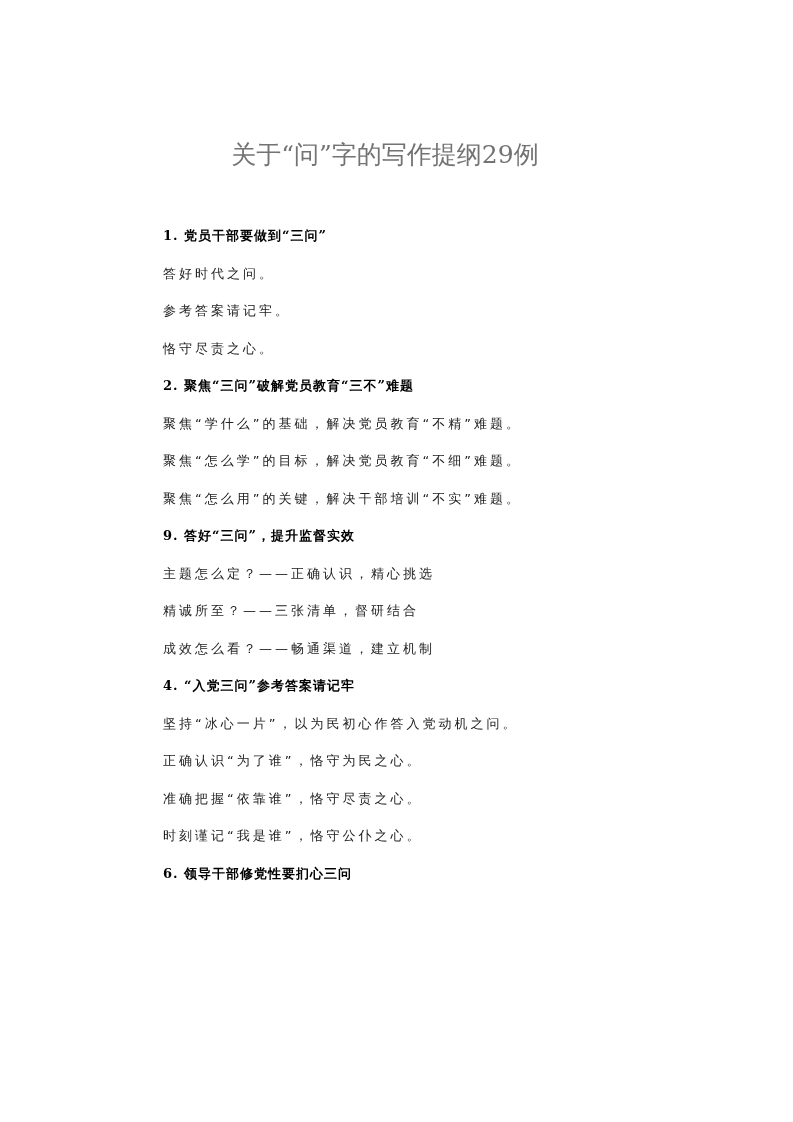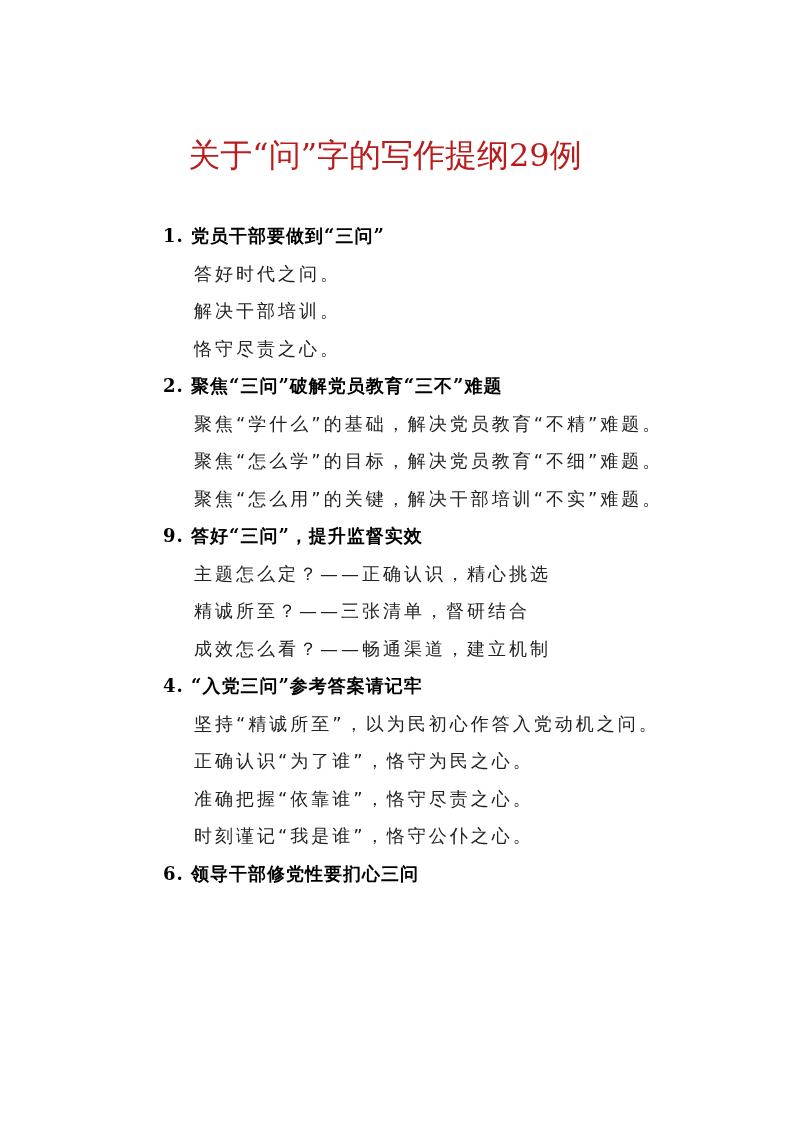--- a/index.html
+++ b/index.html
@@ -21,76 +21,75 @@
       height: 1122px;
       background: #ffffff;
     }
     .title {
       position: absolute;
       top: 133px;
       left: 0;
       width: 770px;
       text-align: center;
       font-family: "DejaVu Serif", "Liberation Serif", serif;
-      font-size: 32px;
+      font-size: 25px;
       line-height: 44px;
-      color: #b91c1c;
+      color: #737373;
       letter-spacing: 0px;
     }
     .content {
       position: absolute;
       left: 163px;
       top: 217px;
       width: 560px;
     }
     .line {
       height: 37.5px;
       line-height: 37.5px;
       white-space: nowrap;
-      font-size: 18px;
+      font-size: 13px;
     }
     .heading {
       font-family: "DejaVu Serif", "Liberation Serif", serif;
       font-weight: bold;
       color: #000;
       letter-spacing: 1px;
     }
     .body-line {
       font-family: "DejaVu Sans", "Liberation Sans", sans-serif;
       font-weight: normal;
       color: #222;
       letter-spacing: 3px;
-      margin-left: 31px;
     }
   </style>
 </head>
 <body>
 
 <div class="page">
   <div class="title">关于“问”字的写作提纲29例</div>
 
   <div class="content">
 
     <div class="line heading">1. 党员干部要做到“三问”</div>
     <div class="line body-line">答好时代之问。</div>
-    <div class="line body-line">解决干部培训。</div>
+    <div class="line body-line">参考答案请记牢。</div>
     <div class="line body-line">恪守尽责之心。</div>
 
     <div class="line heading">2. 聚焦“三问”破解党员教育“三不”难题</div>
     <div class="line body-line">聚焦“学什么”的基础，解决党员教育“不精”难题。</div>
     <div class="line body-line">聚焦“怎么学”的目标，解决党员教育“不细”难题。</div>
     <div class="line body-line">聚焦“怎么用”的关键，解决干部培训“不实”难题。</div>
 
     <div class="line heading">9. 答好“三问”，提升监督实效</div>
     <div class="line body-line">主题怎么定？——正确认识，精心挑选</div>
     <div class="line body-line">精诚所至？——三张清单，督研结合</div>
     <div class="line body-line">成效怎么看？——畅通渠道，建立机制</div>
 
     <div class="line heading">4. “入党三问”参考答案请记牢</div>
-    <div class="line body-line">坚持“精诚所至”，以为民初心作答入党动机之问。</div>
+    <div class="line body-line">坚持“冰心一片”，以为民初心作答入党动机之问。</div>
 
     <div class="line body-line">正确认识“为了谁”，恪守为民之心。</div>
     <div class="line body-line">准确把握“依靠谁”，恪守尽责之心。</div>
     <div class="line body-line">时刻谨记“我是谁”，恪守公仆之心。</div>
 
     <div class="line heading">6. 领导干部修党性要扪心三问</div>
   </div>
 </div>
 
 </body></html>

